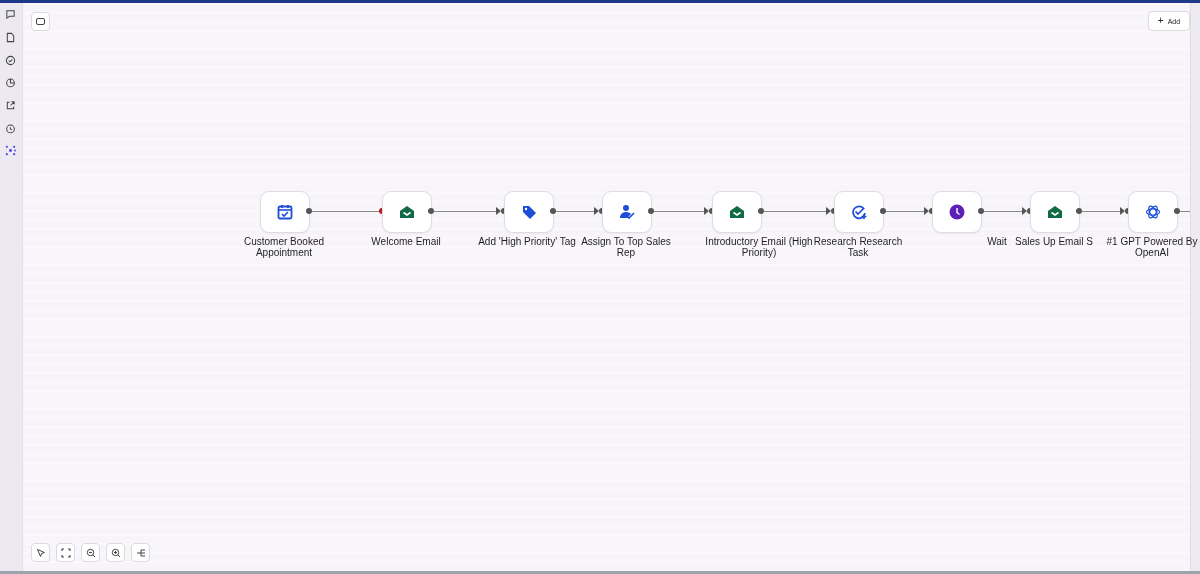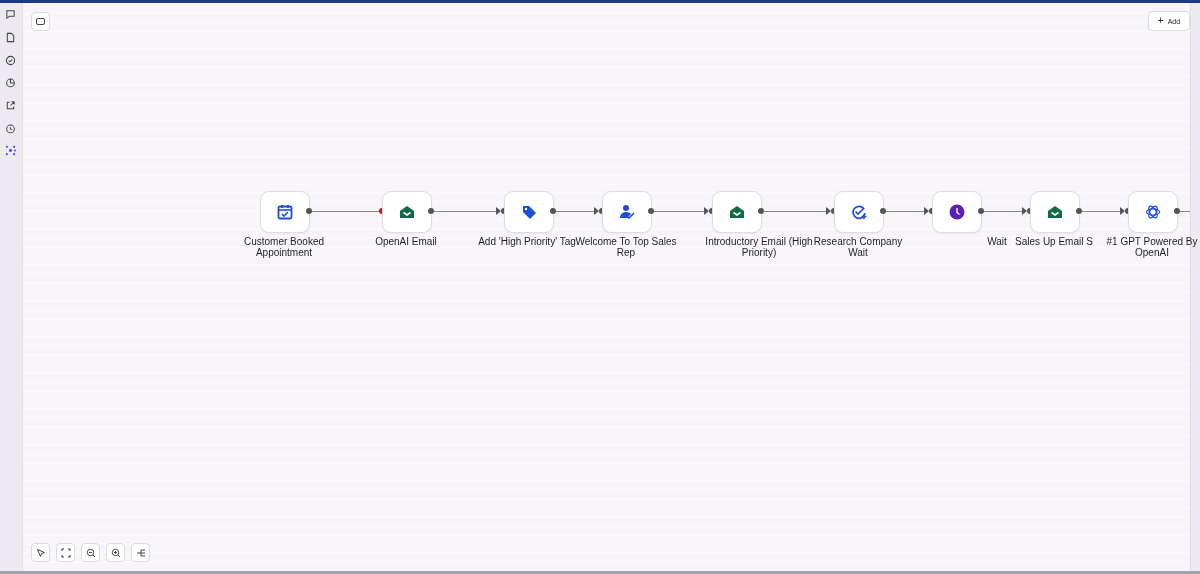--- a/index.html
+++ b/index.html
@@ -131,21 +131,21 @@
 <div class="dot" style="left:306px"></div>
 <div class="edge" style="left:312px;width:68px"></div>
 <div class="dot red" style="left:379px"></div>
 
 <div class="node" style="left:382px">
   <svg viewBox="0 0 18 18">
       <path d="M2 8l7-5 7 5v7H2z" fill="#0f6b45"></path>
       <path d="M5.5 9.5L9 12l3.5-2.5" fill="none" stroke="#fff" stroke-width="1.6"></path>
     </svg>
 </div>
-<div class="label" style="left:351px">OpenAI Email</div>
+<div class="label" style="left:351px">Welcome Email</div>
 <div class="dot" style="left:428px"></div>
 <div class="edge" style="left:434px;width:62px"></div>
 <div class="arrow" style="left:496px"></div>
 <div class="dot" style="left:501px"></div>
 
 <div class="node" style="left:504px">
   <svg viewBox="0 0 18 18">
       <path d="M3 3h6l7 7-6 6-7-7z" fill="#1d4ed8"></path>
       <circle cx="6" cy="6" r="1.2" fill="#fff"></circle>
     </svg>
@@ -156,21 +156,21 @@
 <div class="arrow" style="left:594px"></div>
 <div class="dot" style="left:599px"></div>
 
 <div class="node" style="left:602px">
   <svg viewBox="0 0 18 18">
       <circle cx="8" cy="5" r="3" fill="#1d4ed8"></circle>
       <path d="M2 15c0-4 3-6 6-6s4 1 5 2l-4 4z" fill="#1d4ed8"></path>
       <path d="M9 13l2 2 5-5" fill="none" stroke="#1d4ed8" stroke-width="1.6"></path>
     </svg>
 </div>
-<div class="label" style="left:571px">Welcome To Top Sales Rep</div>
+<div class="label" style="left:571px">Assign To Top Sales Rep</div>
 <div class="dot" style="left:648px"></div>
 <div class="edge" style="left:654px;width:50px"></div>
 <div class="arrow" style="left:704px"></div>
 <div class="dot" style="left:709px"></div>
 
 <div class="node" style="left:712px">
   <svg viewBox="0 0 18 18">
       <path d="M2 8l7-5 7 5v7H2z" fill="#0f6b45"></path>
       <path d="M5.5 9.5L9 12l3.5-2.5" fill="none" stroke="#fff" stroke-width="1.6"></path>
     </svg>
@@ -181,21 +181,21 @@
 <div class="arrow" style="left:826px"></div>
 <div class="dot" style="left:831px"></div>
 
 <div class="node" style="left:834px">
   <svg viewBox="0 0 18 18">
       <path d="M14 6a6 6 0 1 0 1 4" fill="none" stroke="#1d4ed8" stroke-width="1.7"></path>
       <path d="M5.5 8.5l2.5 2.5 6-6" fill="none" stroke="#1d4ed8" stroke-width="1.7"></path>
       <path d="M14 11v5M11.5 13.5h5" stroke="#1d4ed8" stroke-width="1.7"></path>
     </svg>
 </div>
-<div class="label" style="left:803px">Research Company Wait</div>
+<div class="label" style="left:803px">Research Research Task</div>
 <div class="dot" style="left:880px"></div>
 <div class="edge" style="left:886px;width:38px"></div>
 <div class="arrow" style="left:924px"></div>
 <div class="dot" style="left:929px"></div>
 
 <div class="node" style="left:932px">
   <svg viewBox="0 0 18 18">
       <circle cx="9" cy="9" r="7.5" fill="#5b21b6"></circle>
       <path d="M9 5v4.5l2.5 2" fill="none" stroke="#fff" stroke-width="1.4"></path>
     </svg>

